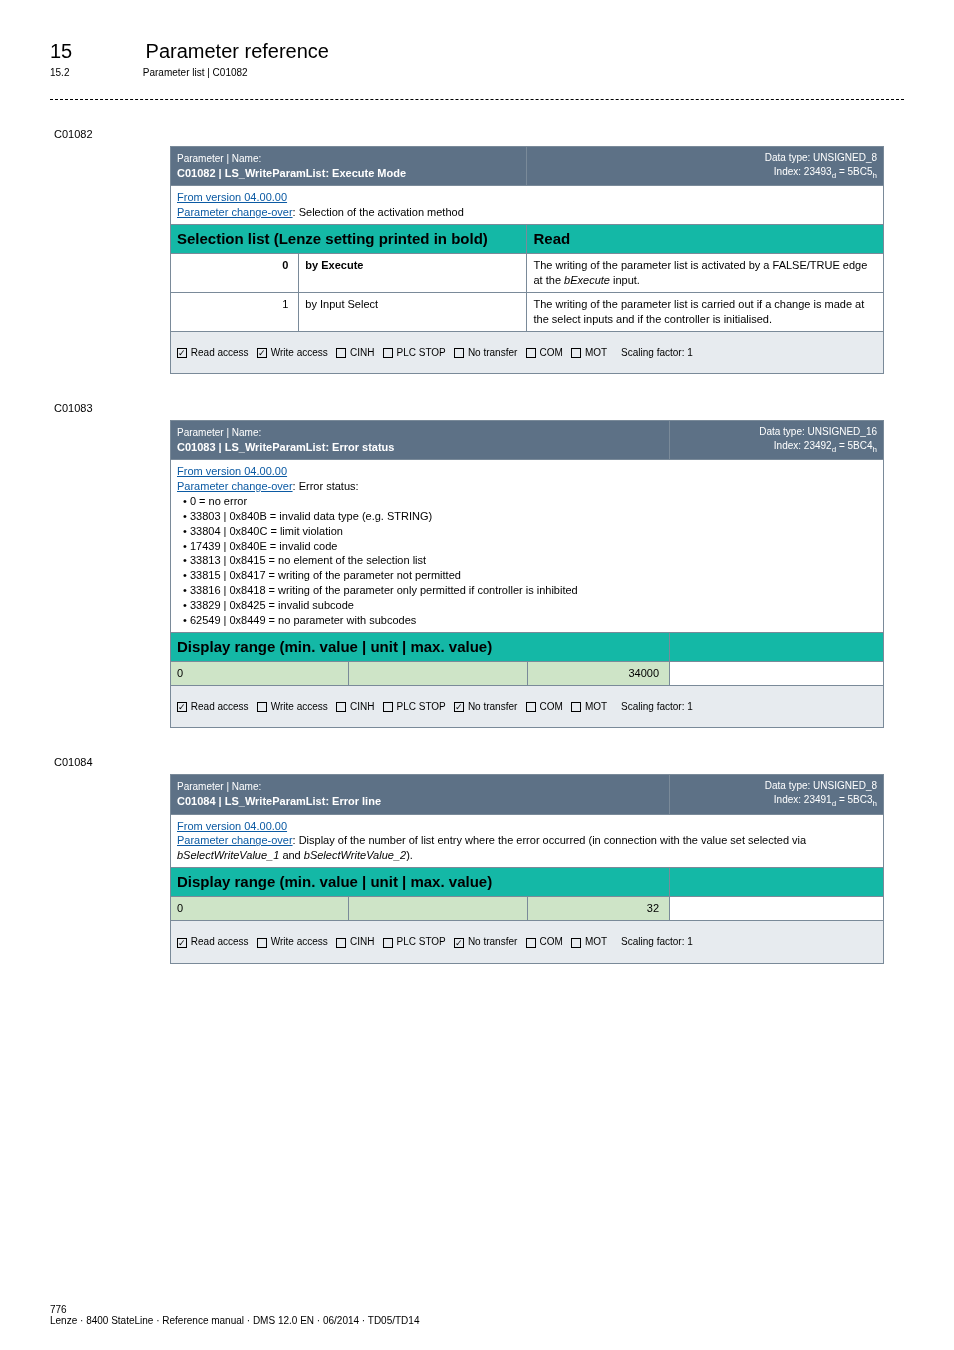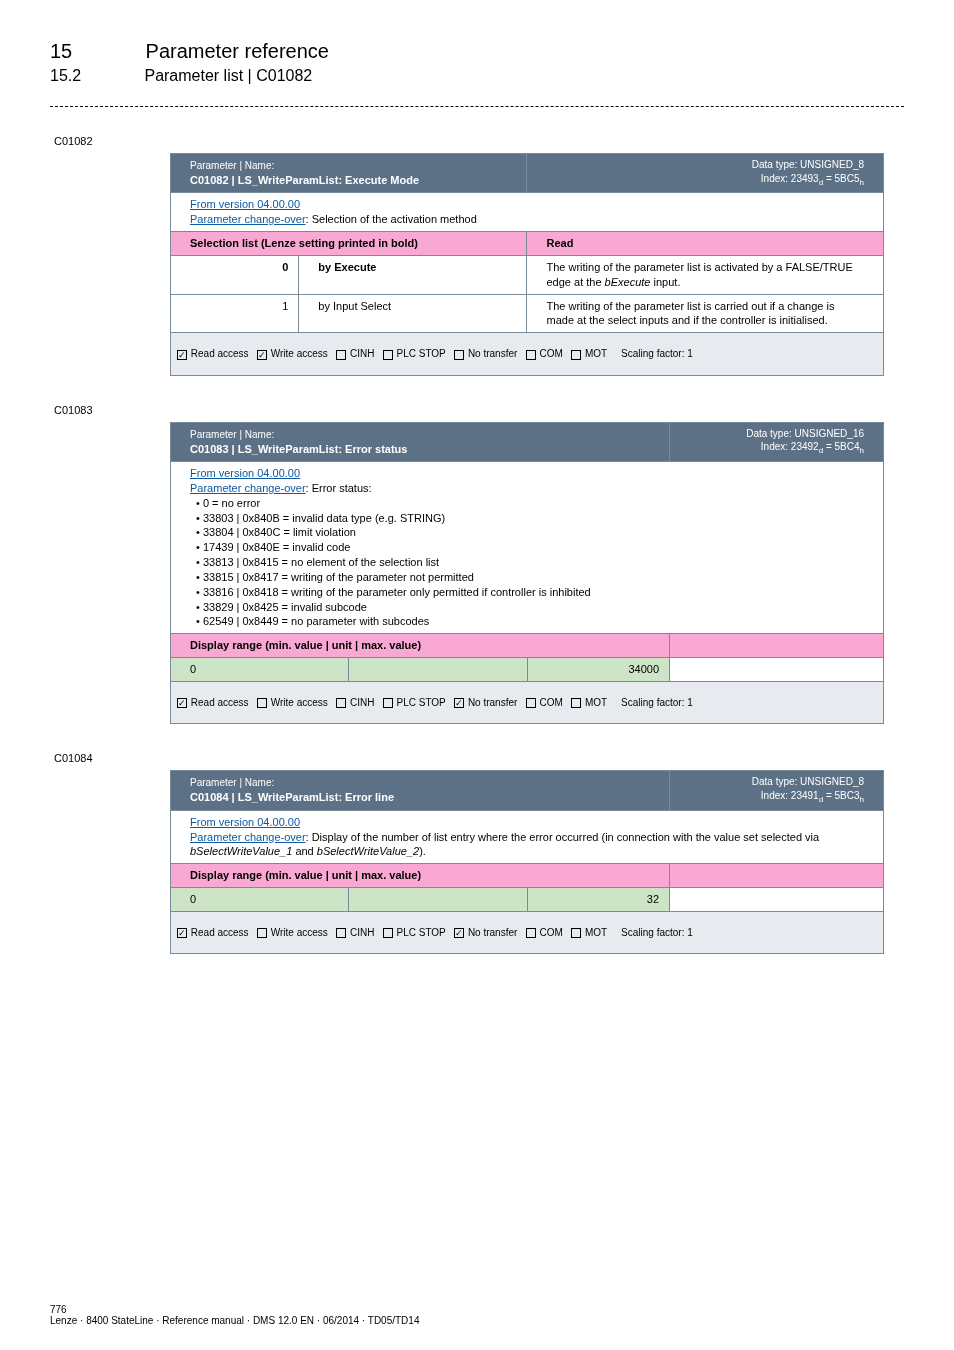--- a/index.html
+++ b/index.html
@@ -10,21 +10,21 @@
       color: #000;
       width: 854px; 
       box-sizing: content-box;
     }
     .header-chapter {
       font-size: 20px;
       font-weight: normal;
       margin-bottom: 4px;
     }
     .header-section {
-      font-size: 16px;
+      font-size: 10px;
       margin-bottom: 21px;
     }
     .header-num-main {
       display: inline-block;
       width: 90px;
     }
     .dashed-sep {
       border: none;
       border-top: 1.5px dashed #000;
       margin: 18px 0 22px 0;
@@ -43,38 +43,38 @@
       margin-right: 20px;
     }
     table {
       width: 100%;
       border-collapse: collapse;
       border: 1px solid #7A8A99;
       table-layout: fixed;
     }
     td, th {
       border: 1px solid #7A8A99;
-      padding: 4px 19px;
+      padding: 4px 6px;
       vertical-align: top;
       font-size: 11px;
       line-height: 1.35;
       text-align: left;
     }
     .hdr-row td {
       background: #5D7186;
       color: #fff;
     }
     .small-right {
       text-align: right;
       font-size: 10px;
     }
     .subhdr td, .subhdr th {
-      background: #f9a8d4;
+      background: #14b8a6;
       font-weight: bold;
-      font-size: 11px;
+      font-size: 15px;
     }
     .blue-link {
       color: #0B5AA3;
       text-decoration: underline;
       margin-top: 14px;
     }
     .num-cell { text-align: right; padding-right: 10px; }
     .symbol-line {
       font-size: 10px;
       background: #E7EBEF;

